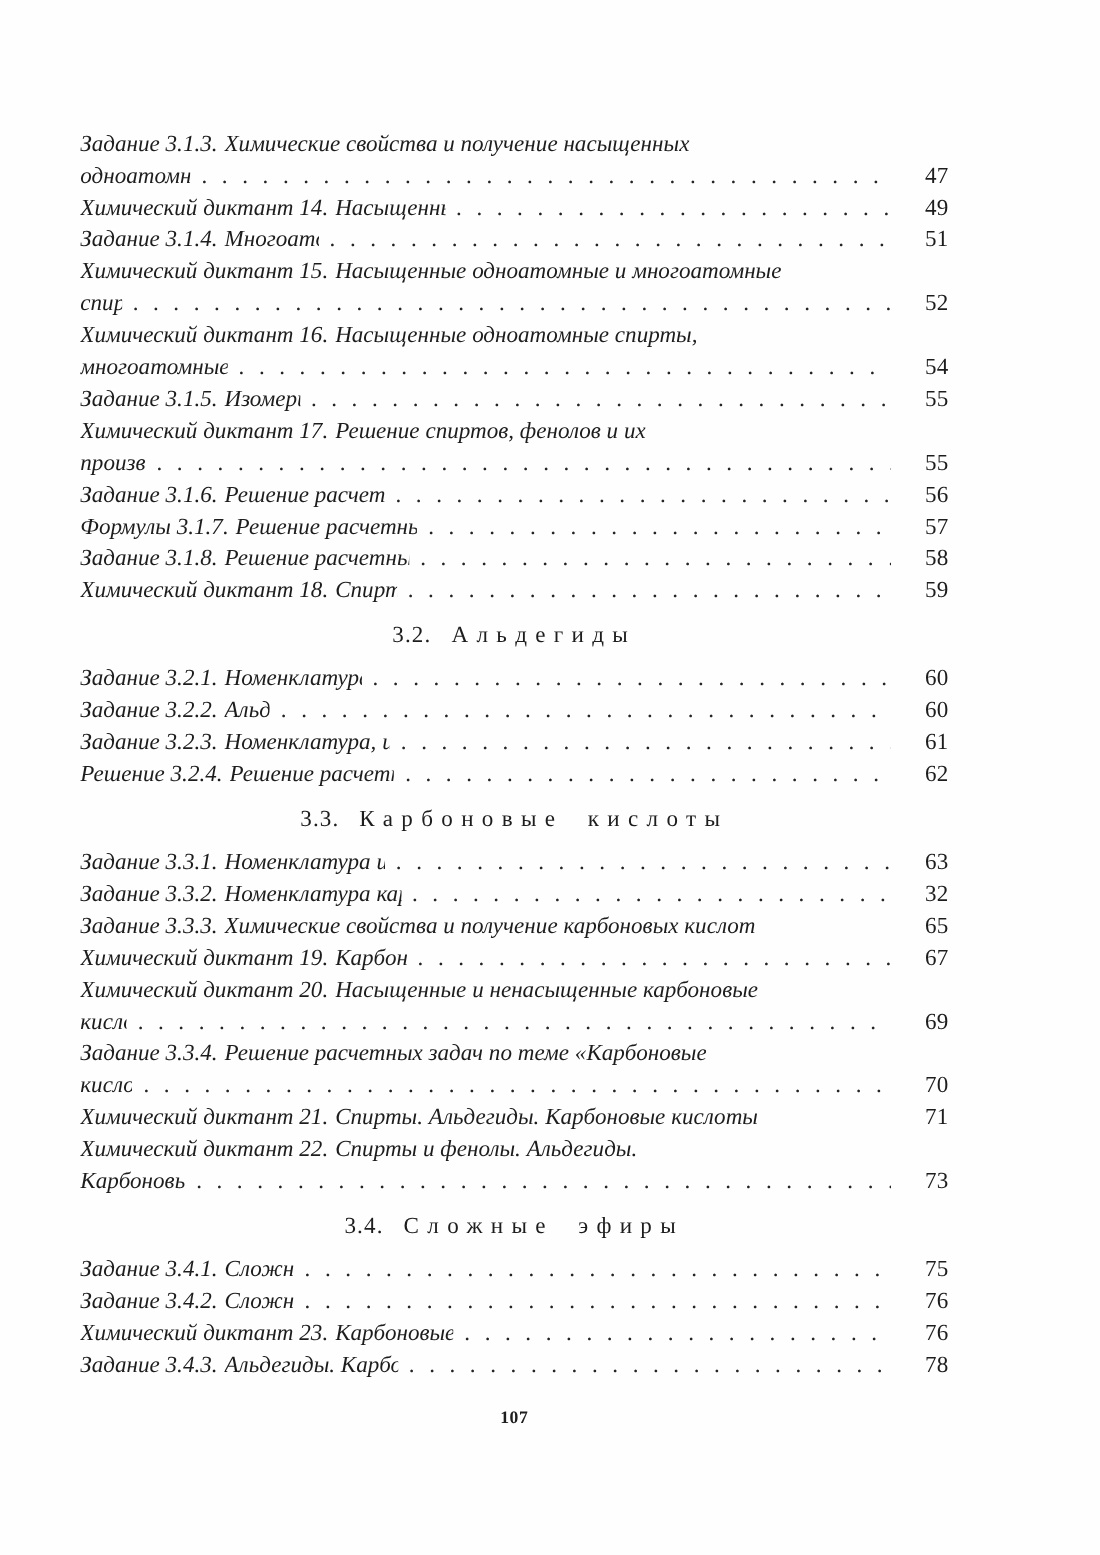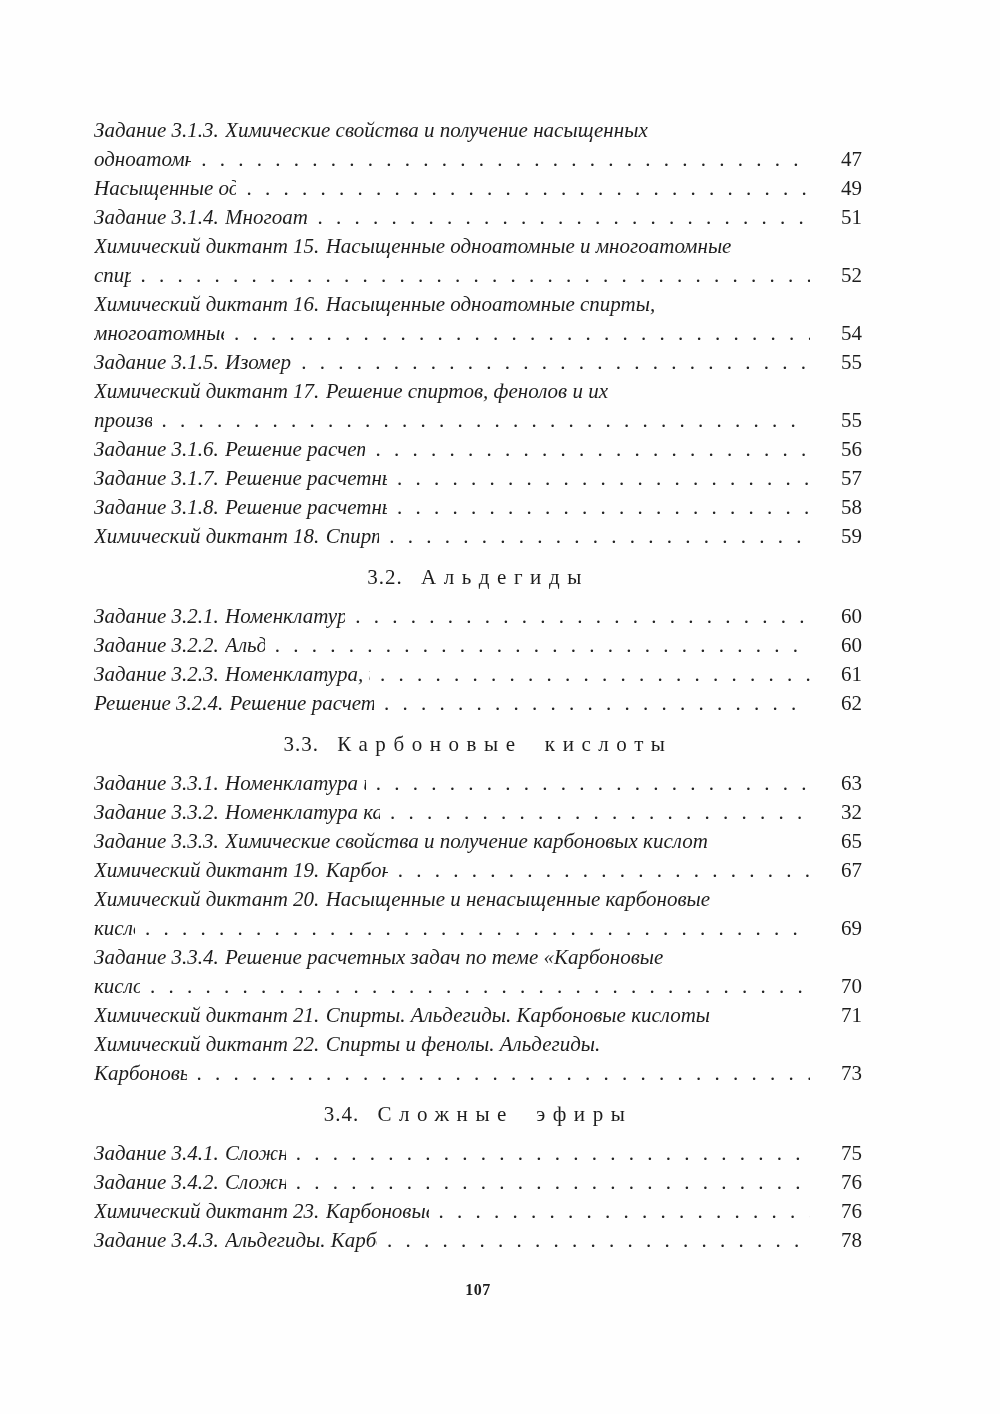--- a/index.html
+++ b/index.html
@@ -11,21 +11,21 @@
     width: 1000px;
     height: 1414px;
     font-family: "Liberation Serif", "DejaVu Serif", serif;
     color: #1d1d1d;
     overflow: hidden;
   }
   .page {
     box-sizing: border-box;
     width: 1000px;
     height: 1414px;
-    padding: 116px 138px 0 94px;
+    padding: 116px 138px 0 73px;
     background: #fefefe;
   }
   .toc-line {
     display: flex;
     align-items: baseline;
     height: 29px;
     line-height: 29px;
     font-size: 21px;
     overflow: hidden;
     white-space: nowrap;
@@ -101,20 +101,21 @@
   </div>
 
   <div class="toc-line">
 
     <span class="txt">одноатомных спиртов</span>
     <span class="dots"></span>
     <span class="pg">47</span>
   </div>
 
   <div class="toc-line">
+    <span class="lbl">Химический диктант 14.</span>
     <span class="txt">Насыщенные одноатомные спирты</span>
     <span class="dots"></span>
     <span class="pg">49</span>
   </div>
 
   <div class="toc-line">
     <span class="lbl">Задание 3.1.4.</span>
     <span class="txt">Многоатомные спирты</span>
     <span class="dots"></span>
     <span class="pg">51</span>
@@ -167,21 +168,21 @@
   </div>
 
   <div class="toc-line">
     <span class="lbl">Задание 3.1.6.</span>
     <span class="txt">Решение расчетных задач по теме «Спирты»</span>
     <span class="dots"></span>
     <span class="pg">56</span>
   </div>
 
   <div class="toc-line">
-    <span class="lbl">Задание 3.1.7.</span>
+    <span class="lbl">Формулы 3.1.7.</span>
     <span class="txt">Решение расчетных задач по теме «Спирты и фенолы»</span>
     <span class="dots"></span>
     <span class="pg">57</span>
   </div>
 
   <div class="toc-line">
     <span class="lbl">Задание 3.1.8.</span>
     <span class="txt">Решение расчетных задач по теме «Спирты и фенолы»</span>
     <span class="dots"></span>
     <span class="pg">58</span>

